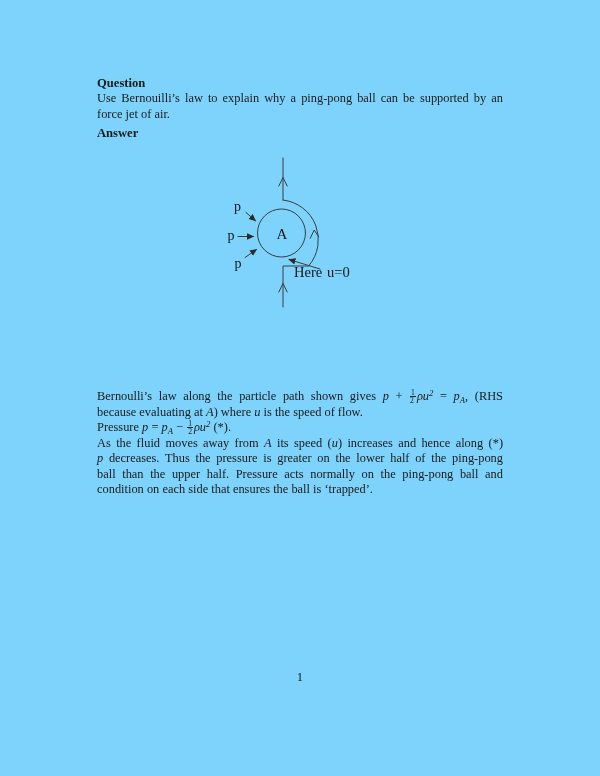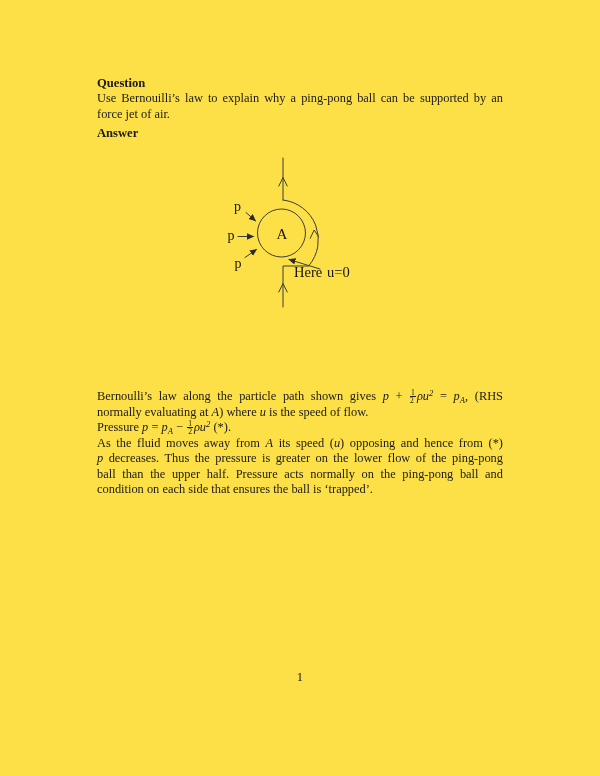--- a/index.html
+++ b/index.html
@@ -1,17 +1,17 @@
 <!DOCTYPE html>
 <html><head>
 <meta charset="utf-8">
 <style>
   html,body { margin:0; padding:0; background:#e8e8e8; }
   .page {
-    position:relative; width:600px; height:776px; background:#fde047;
+    position:relative; width:600px; height:776px; background:#7dd3fc;
     font-family:"Liberation Serif", serif; color:#1a1a1a; overflow:hidden;
   }
   .heading {
     position:absolute; left:97px; font-weight:bold; font-size:12.6px; line-height:15.5px;
   }
   #q-head { top:76px; }
   #a-head { top:126px; }
   .textblock {
     position:absolute; left:97px; width:406px; font-size:12.4px; line-height:15.5px;
   }
@@ -77,23 +77,23 @@
 
     <text x="234" y="211" font-size="14" stroke="none">p</text>
     <text x="227.5" y="240" font-size="14" stroke="none">p</text>
     <text x="234.5" y="268" font-size="14" stroke="none">p</text>
     <text x="294" y="277" font-size="14.5" stroke="none">Here</text>
     <text x="327" y="277" font-size="14.5" stroke="none">u=0</text>
   </svg>
 
   <div class="textblock" id="a-text">
       <div class="tline just"><span>Bernoulli’s law along the particle path shown gives </span><span class="i">p</span><span> + </span><span class="frac"><span class="num">1</span><span class="den">2</span></span><span class="i">ρu</span><sup class="i">2</sup><span> = </span><span class="i">p</span><sub class="i">A</sub><span>, (RHS</span></div>
-      <div class="tline"><span>normally evaluating at </span><span class="i">A</span><span>) where </span><span class="i">u</span><span> is the speed of flow.</span></div>
+      <div class="tline"><span>because evaluating at </span><span class="i">A</span><span>) where </span><span class="i">u</span><span> is the speed of flow.</span></div>
       <div class="tline"><span>Pressure </span><span class="i">p</span><span> = </span><span class="i">p</span><sub class="i">A</sub><span> − </span><span class="frac"><span class="num">1</span><span class="den">2</span></span><span class="i">ρu</span><sup class="i">2</sup><span> (*).</span></div>
-      <div class="tline just"><span>As the fluid moves away from </span><span class="i">A</span><span> its speed (</span><span class="i">u</span><span>) opposing and hence from (*)</span></div>
-      <div class="tline just"><span class="i">p</span><span> decreases. Thus the pressure is greater on the lower flow of the ping-pong</span></div>
+      <div class="tline just"><span>As the fluid moves away from </span><span class="i">A</span><span> its speed (</span><span class="i">u</span><span>) increases and hence along (*)</span></div>
+      <div class="tline just"><span class="i">p</span><span> decreases. Thus the pressure is greater on the lower half of the ping-pong</span></div>
       <div class="tline just"><span>ball than the upper half. Pressure acts normally on the ping-pong ball and</span></div>
       <div class="tline"><span>condition on each side that ensures the ball is ‘trapped’.</span></div>
     </div>
 
   <div class="page-number">1</div>
 
 </div>
 
 </body></html>

